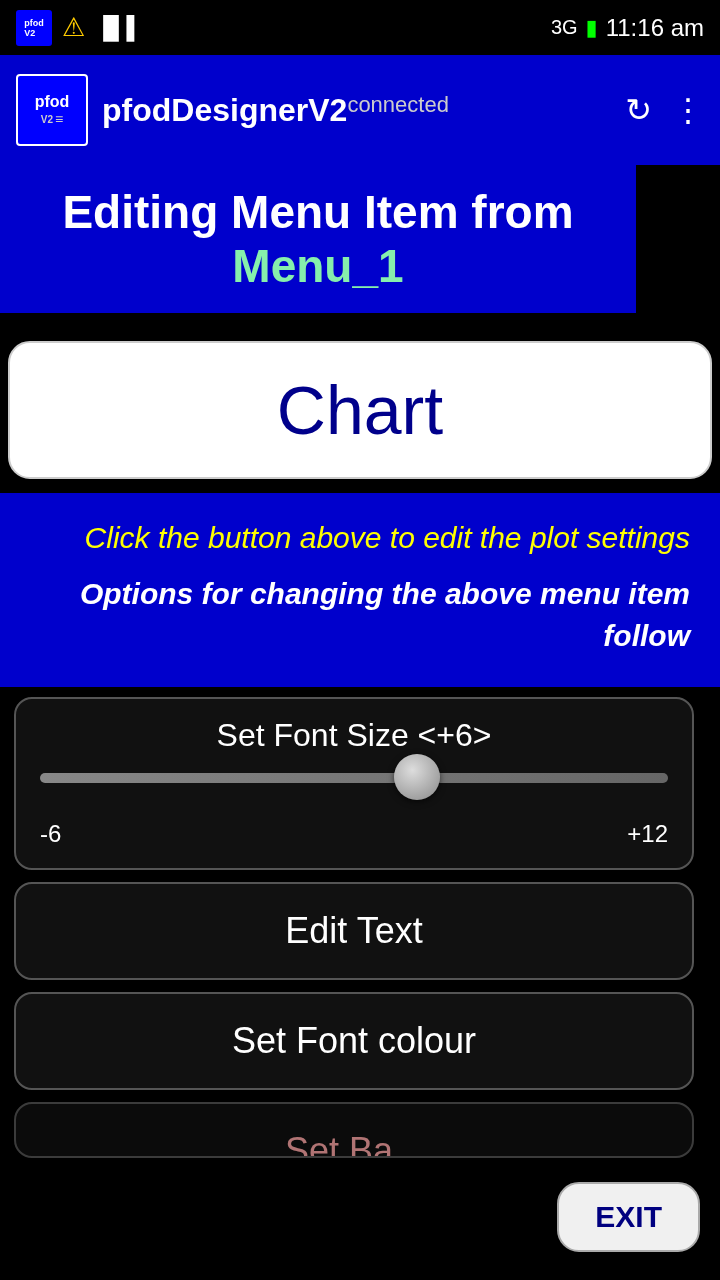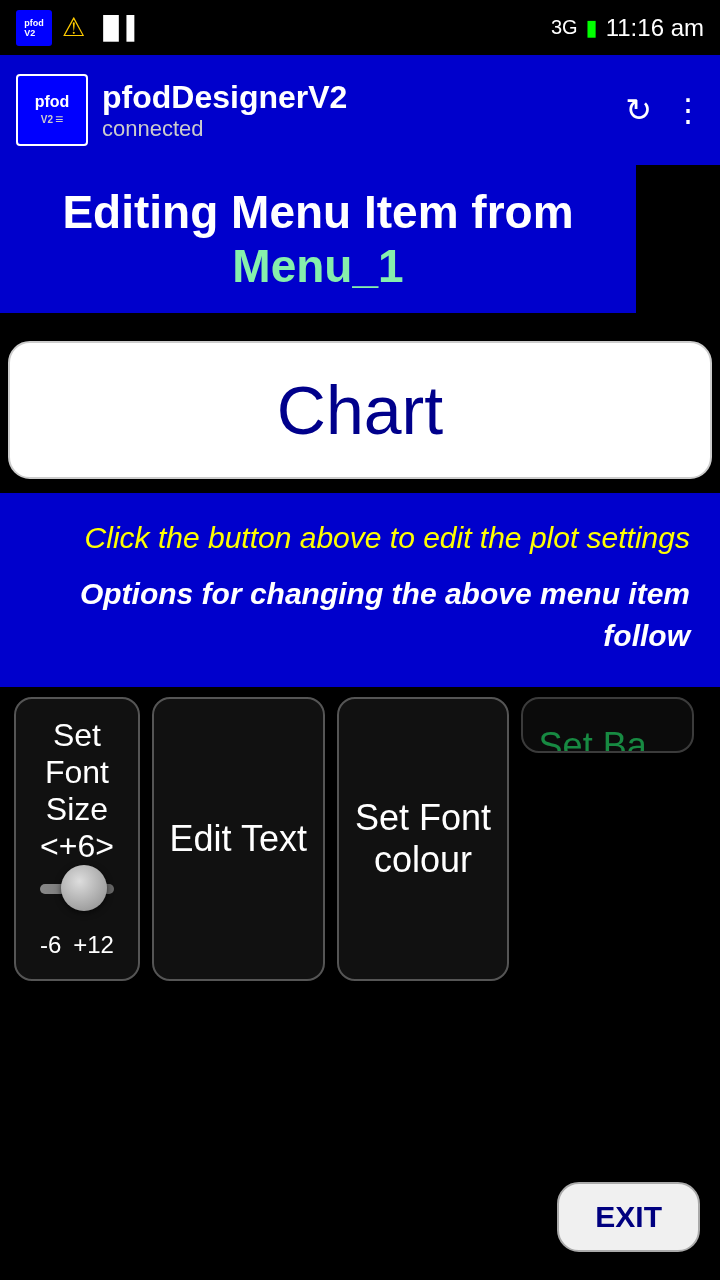--- a/index.html
+++ b/index.html
@@ -87,21 +87,21 @@
     .pfod-logo-sub {
       font-size: 10px;
       color: #ccc;
       display: flex;
       align-items: center;
       gap: 2px;
     }
 
     .app-title-area {
       display: flex;
-      flex-direction: column;
+      flex-direction: row;
     }
 
     .app-title {
       color: #fff;
       font-size: 32px;
       font-weight: bold;
     }
 
     .app-subtitle {
       color: #ccc;
@@ -195,21 +195,21 @@
       font-weight: bold;
       line-height: 1.4;
     }
 
     
     #controls-section {
       width: 708px;
       background: #000;
       padding: 10px 14px;
       display: flex;
-      flex-direction: row;
+      flex-direction: column;
       gap: 12px;
     }
 
     
     .slider-card {
       background: #111;
       border: 2px solid #555;
       border-radius: 18px;
       padding: 18px 24px 20px;
     }
@@ -380,20 +380,20 @@
 
   <button class="action-btn">
     <span>Edit Text</span>
   </button>
 
   <button class="action-btn">
     <span>Set Font colour</span>
   </button>
 
   <button class="partial-btn">
-    <span style="color:#22c55e; font-size:36px;">Set Ba...</span>
+    <span style="color:#fca5a5; font-size:36px;">Set Ba...</span>
   </button>
 
 </div>
 
 <button id="exit-button">
   <span>EXIT</span>
 </button>
 
 </body></html>

